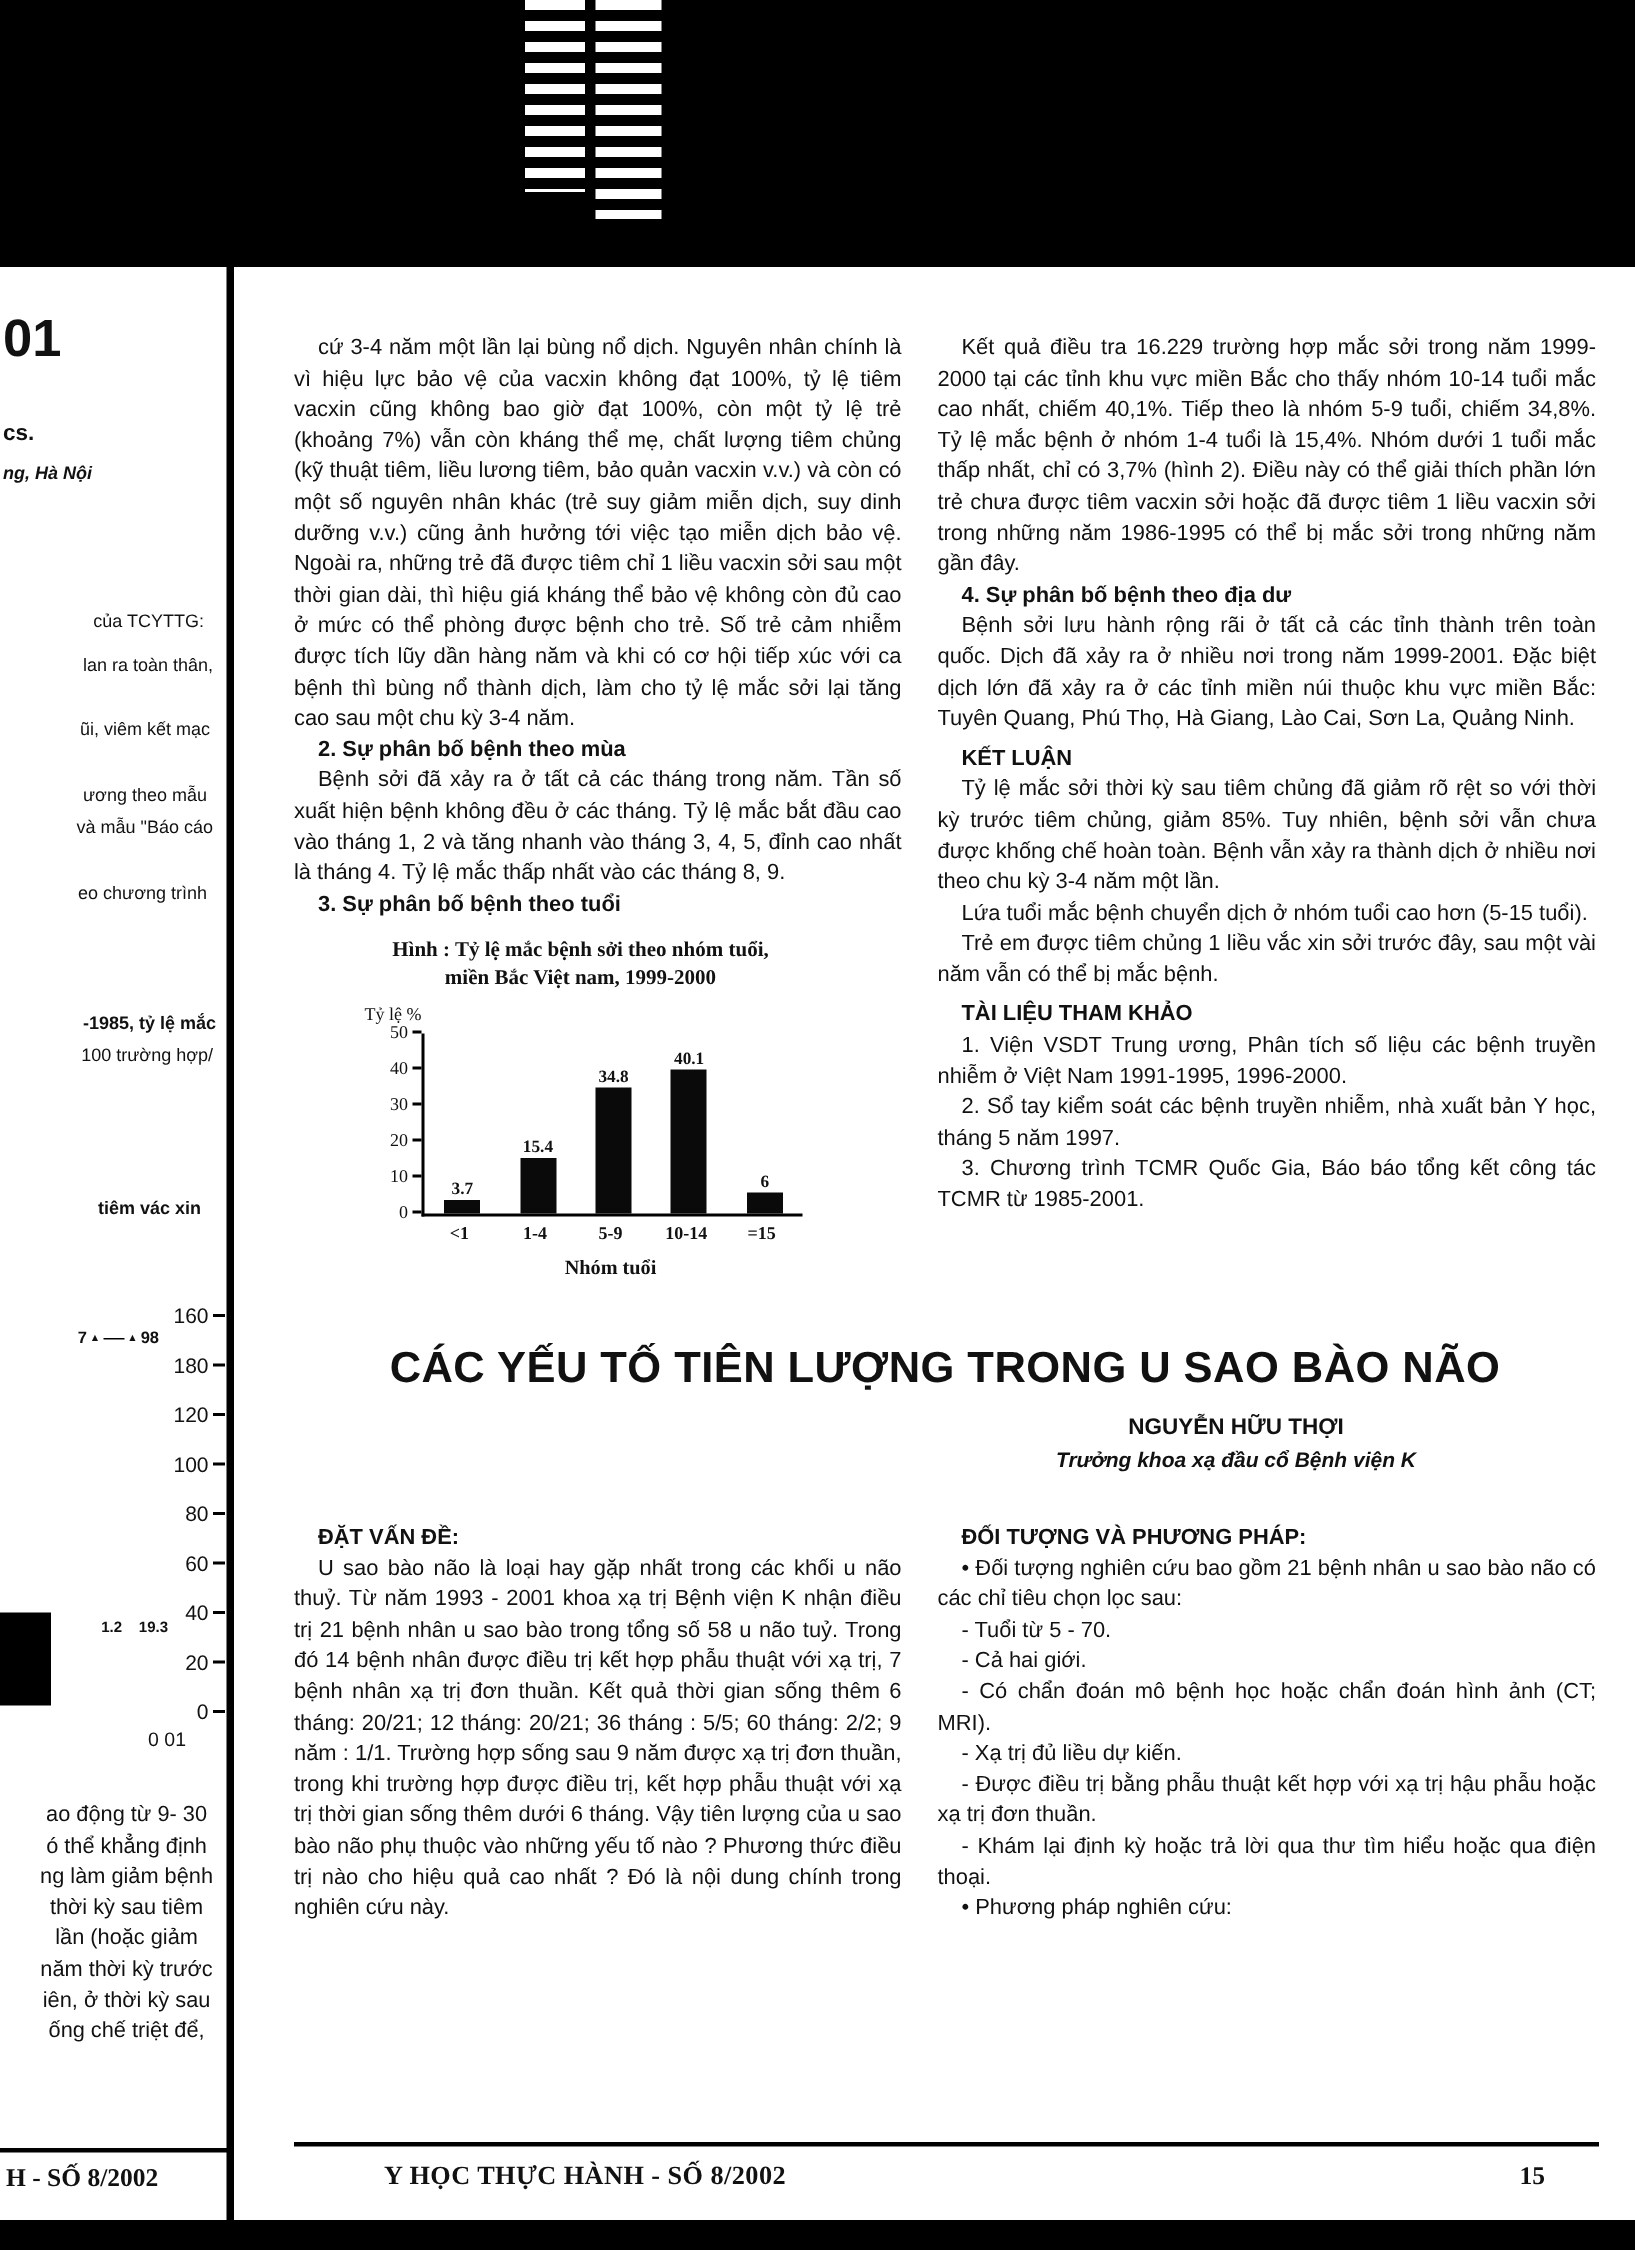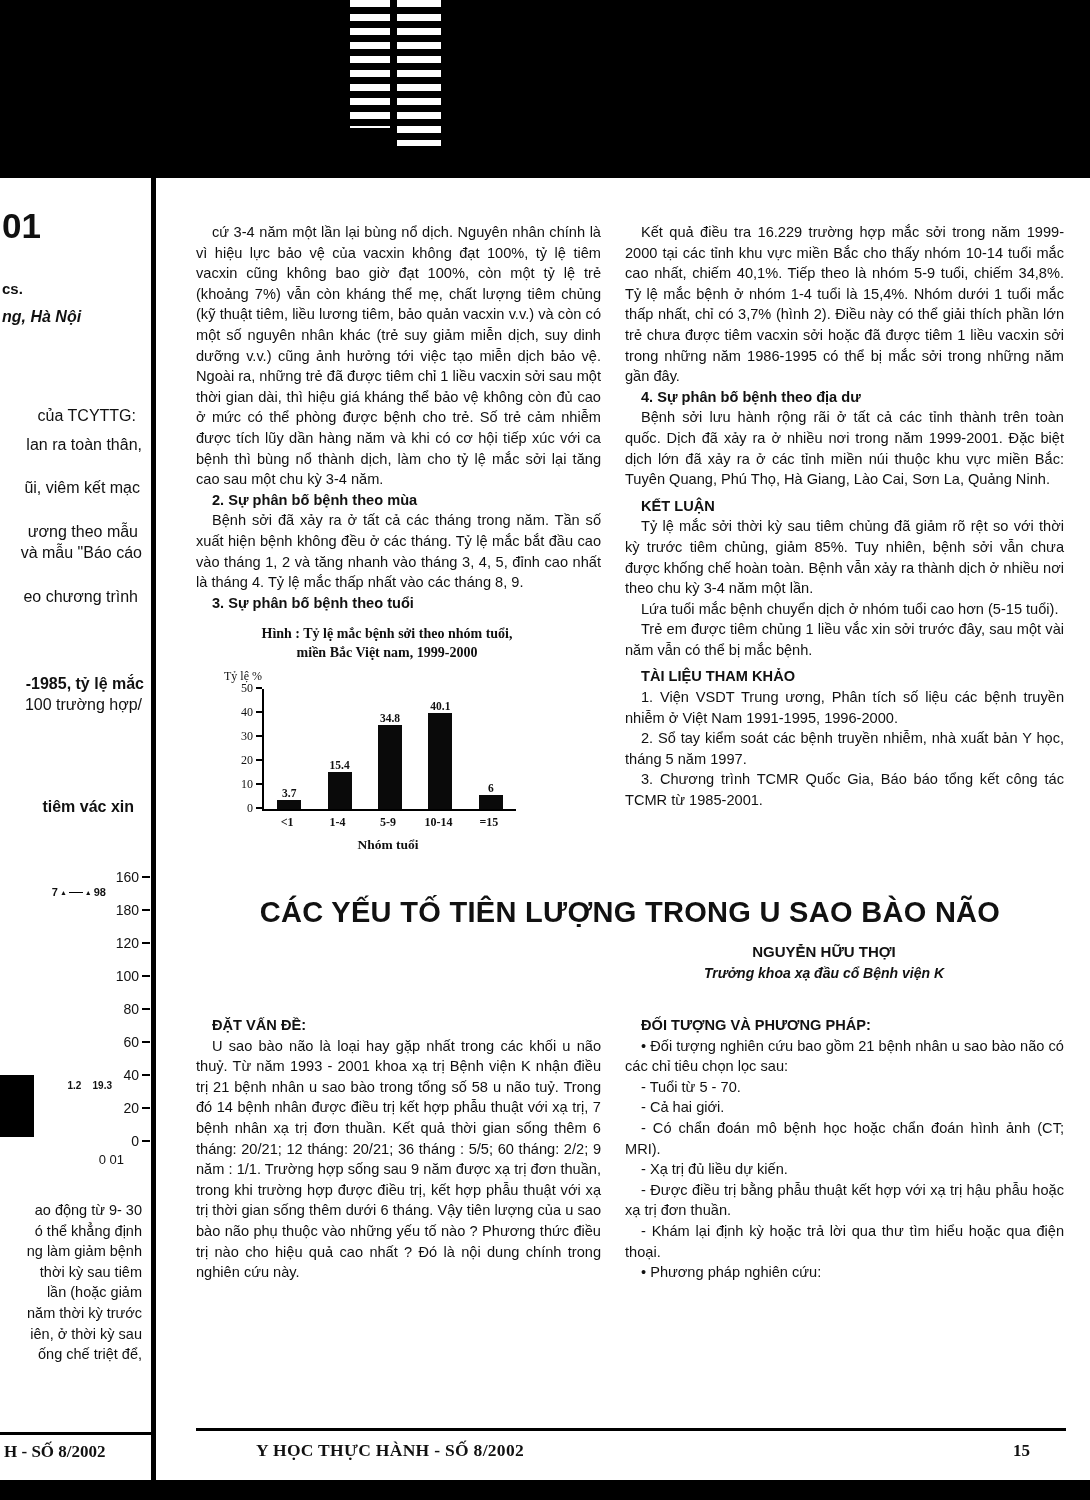--- a/index.html
+++ b/index.html
@@ -7,21 +7,21 @@
           font-family:"Liberation Sans",sans-serif;color:#111;}
   
   .top-band{position:absolute;left:0;top:0;width:1090px;height:178px;background:#000;}
   .binding{position:absolute;background:repeating-linear-gradient(180deg,#fff 0 7px,#000 7px 14px);}
   .b1{left:350px;top:0;width:40px;height:128px;}
   .b2{left:397px;top:0;width:44px;height:146px;}
   
   .margin-strip{position:absolute;left:0;top:178px;width:152px;height:1302px;background:#fff;overflow:visible;}
   .sep{position:absolute;left:151px;top:172px;width:5px;height:1308px;background:#000;}
   .bottom-band{position:absolute;left:0;top:1480px;width:1090px;height:20px;background:#000;}
-  .frag{position:absolute;white-space:nowrap;font-size:16px;}
+  .frag{position:absolute;white-space:nowrap;font-size:12px;}
   .f-01{left:2px;top:28px;font-size:35px;font-weight:bold;}
   .f-cs{left:2px;top:102px;font-weight:bold;font-size:15px;}
   .f-hanoi{left:2px;top:130px;font-weight:bold;font-style:italic;}
   .f-tcyttg{right:16px;top:212px;margin-top:17px;}
   .f-lan{right:10px;top:258px;}
   .f-ui{right:12px;top:301px;}
   .f-uong{right:14px;top:345px;}
   .f-vamau{right:10px;top:366px;}
   .f-eo{right:14px;top:410px;}
   .f-1985{right:8px;top:497px;font-weight:bold;}
@@ -29,37 +29,37 @@
   .f-tiem{right:18px;top:620px;font-weight:bold;margin-left:33px;}
   .m-axis{position:absolute;right:2px;top:682px;}
   .m-axis-row{display:flex;justify-content:flex-end;align-items:center;height:33px;font-size:14px;gap:3px;}
   .m-axis-dash{width:8px;height:2px;background:#000;}
   .f-798{right:46px;top:708px;font-size:11px;font-weight:bold;display:flex;align-items:center;gap:2px;}
   .mini-line{display:inline-block;width:14px;height:1px;background:#000;}
   .mini-marker{font-size:7px;line-height:7px;}
   .f-bar{position:absolute;left:0;top:897px;width:34px;height:62px;background:#000;}
   .f-123{right:40px;top:902px;font-size:10px;font-weight:bold;}
   .f-001{right:28px;top:974px;font-size:13px;}
-  .m-bottom{position:absolute;right:10px;top:1022px;text-align:right;font-size:14.5px;line-height:20.6px;white-space:nowrap;}
+  .m-bottom{position:absolute;right:10px;top:1022px;text-align:center;font-size:14.5px;line-height:20.6px;white-space:nowrap;}
   .m-footer-line{position:absolute;left:0;top:1254px;width:152px;height:3px;background:#000;}
   .m-footer-text{position:absolute;left:4px;top:1264px;font-family:"Liberation Serif",serif;font-weight:bold;font-size:17px;white-space:nowrap;}
   
   .page{position:absolute;left:156px;top:178px;width:934px;height:1302px;background:#fff;box-sizing:border-box;
         padding:44px 26px 0 40px;}
   .cols{display:flex;gap:24px;}
   .col{text-align:justify;}
   .col-left{width:405px;flex:0 0 405px;}
   .col-right{flex:1;}
   p.body{margin:0;font-size:14.6px;line-height:20.6px;text-indent:16px;}
   p.h{font-weight:bold;}
   p.h-sec{margin-top:6px;}
   
   .chart{width:330px;margin:12px 0 6px 26px;font-family:"Liberation Serif",serif;}
   .chart-title{font-weight:bold;font-size:14px;text-align:center;line-height:1.35;text-indent:0;}
-  .chart-area{position:relative;margin-top:6px;height:195px;}
+  .chart-area{position:relative;margin-top:6px;height:195px;margin-left:19px;}
   .ylabel{position:absolute;left:2px;top:0;font-size:12px;}
   .yticks{position:absolute;left:0;top:20px;width:40px;height:120px;}
   .ytick{position:absolute;right:0;display:flex;align-items:center;gap:3px;font-size:12px;height:14px;}
   .ytick-dash{width:6px;height:1.5px;background:#000;}
   .plot{position:absolute;left:40px;top:20px;width:252px;height:120px;border-left:2px solid #000;border-bottom:2px solid #000;
         display:flex;align-items:flex-end;}
   .slot{flex:1;display:flex;flex-direction:column;align-items:center;justify-content:flex-end;}
   .bar-val{font-size:11.5px;font-weight:bold;margin-bottom:1px;}
   .bar{width:24px;background:#0a0a0a;}
   .xticks{position:absolute;left:40px;top:146px;width:252px;display:flex;}

